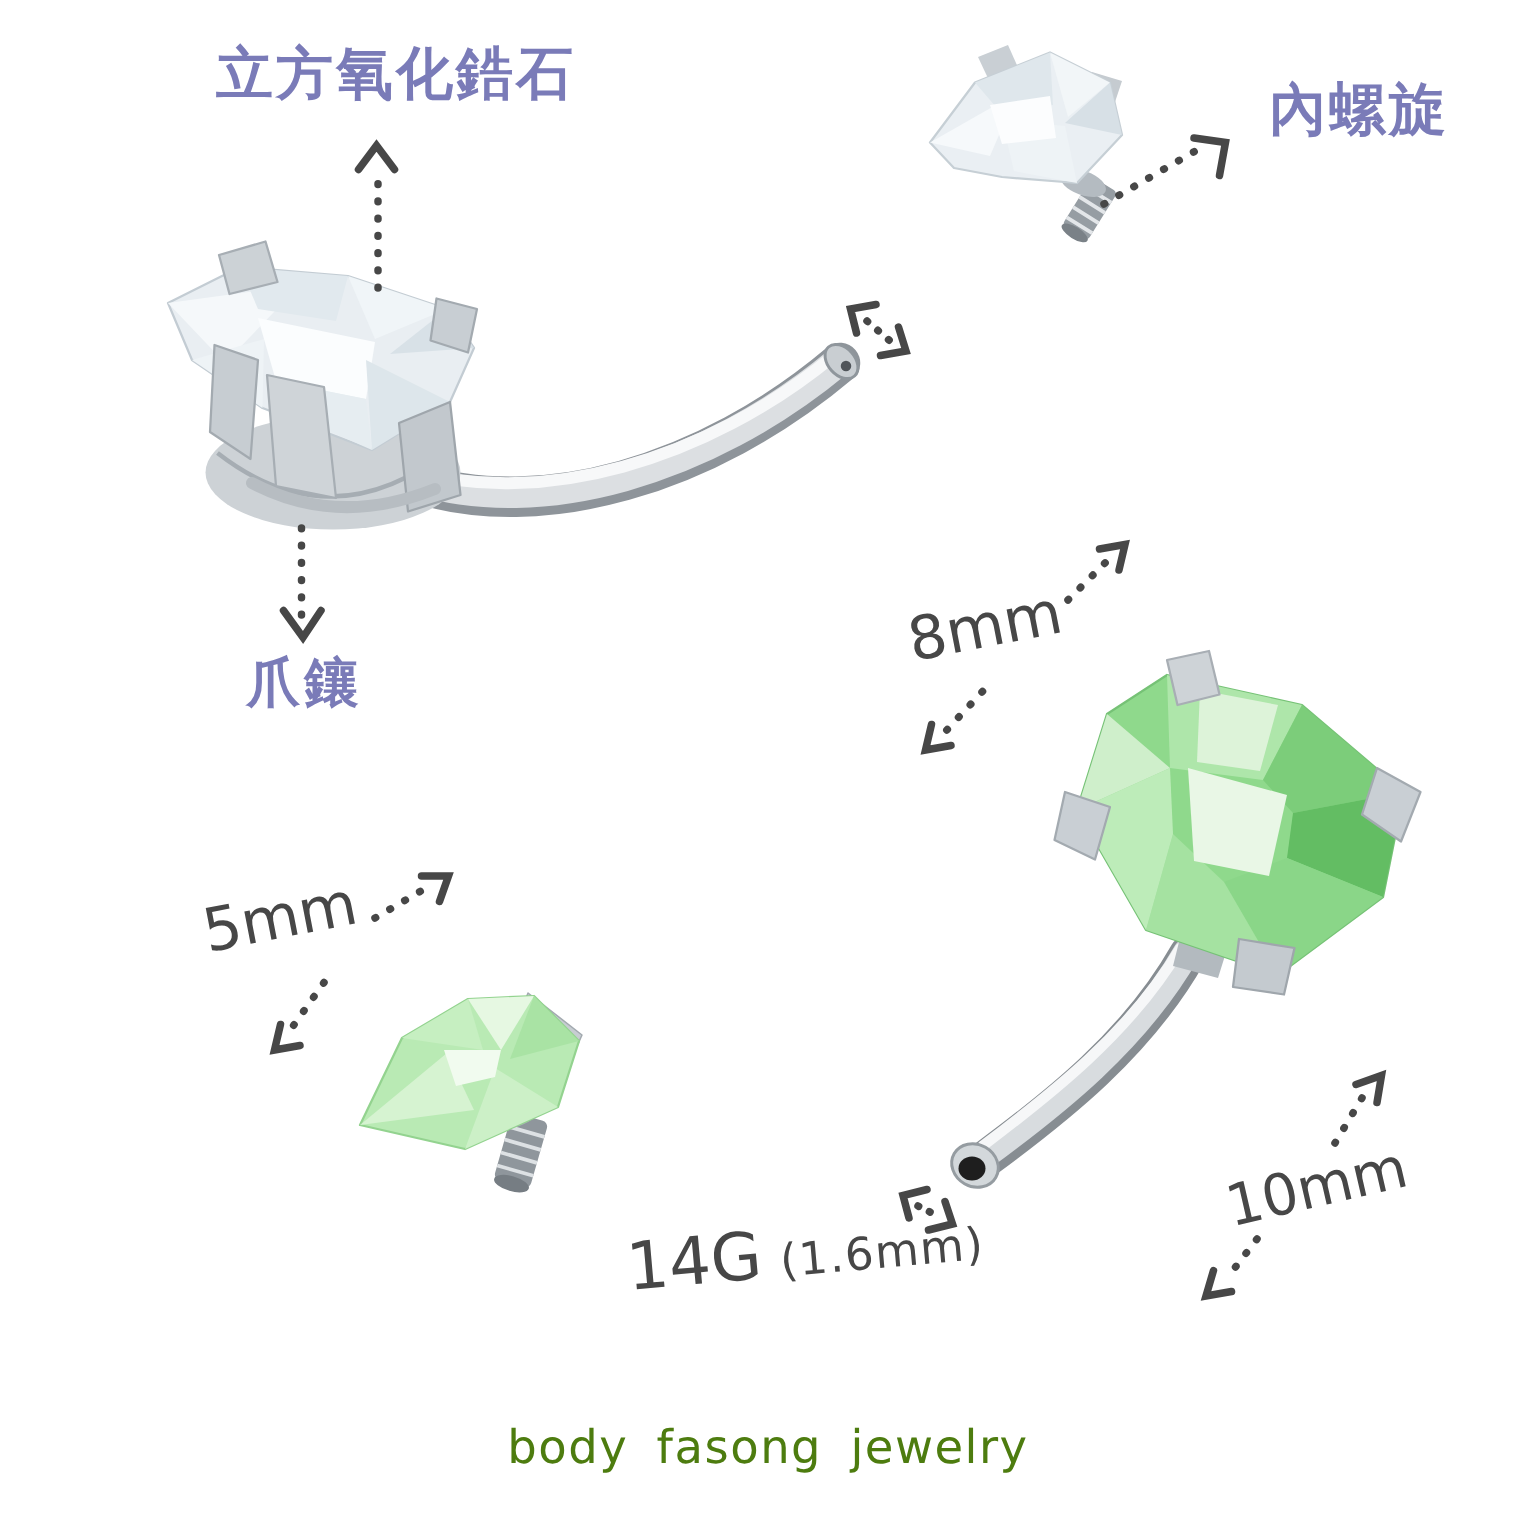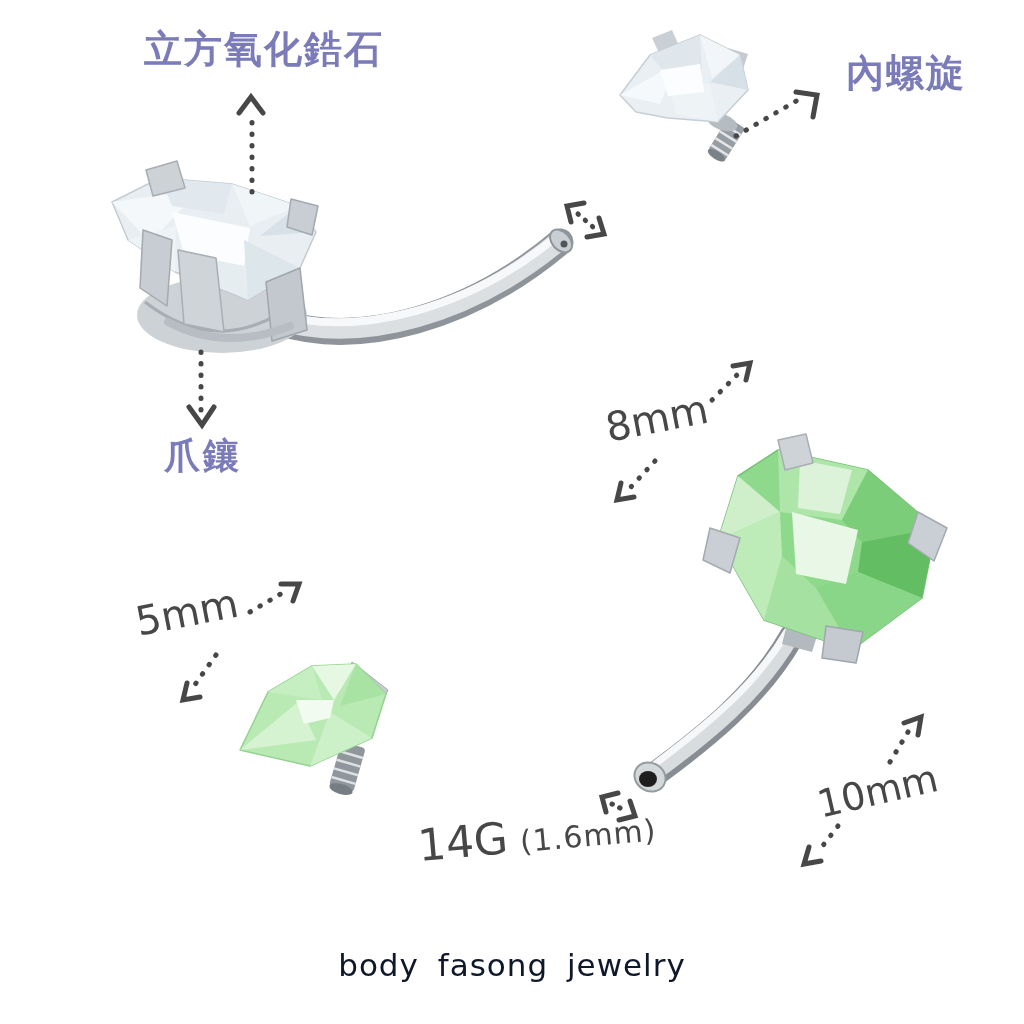--- a/index.html
+++ b/index.html
@@ -19,21 +19,21 @@
     position:absolute;color:#474747;white-space:nowrap;line-height:1;
     transform-origin:left center;font-weight:normal;
   }
   #dim-8{left:606px;top:408px;font-size:40px;transform:rotate(-11deg);}
   #dim-5{left:136px;top:602px;font-size:40px;transform:rotate(-11deg);}
   #dim-10{left:818px;top:786px;font-size:38px;transform:rotate(-13deg);}
   #dim-14g{left:418px;top:824px;font-size:44px;transform:rotate(-5deg);}
   #dim-14g .detail{font-size:30px;margin-left:12px;letter-spacing:1px;}
   #brand{
     position:absolute;left:0;right:0;top:948px;text-align:center;
-    font-size:31px;color:#0f172a;letter-spacing:1px;word-spacing:8px;line-height:1.1;
+    font-size:31px;color:#4d7c0f;letter-spacing:1px;word-spacing:8px;line-height:1.1;
   }
 </style>
 </head>
 <body>
 
 <div id="stage">
 
   <svg id="art" width="1024" height="1024" viewBox="0 0 1024 1024">
 
     <g stroke-linejoin="round">

